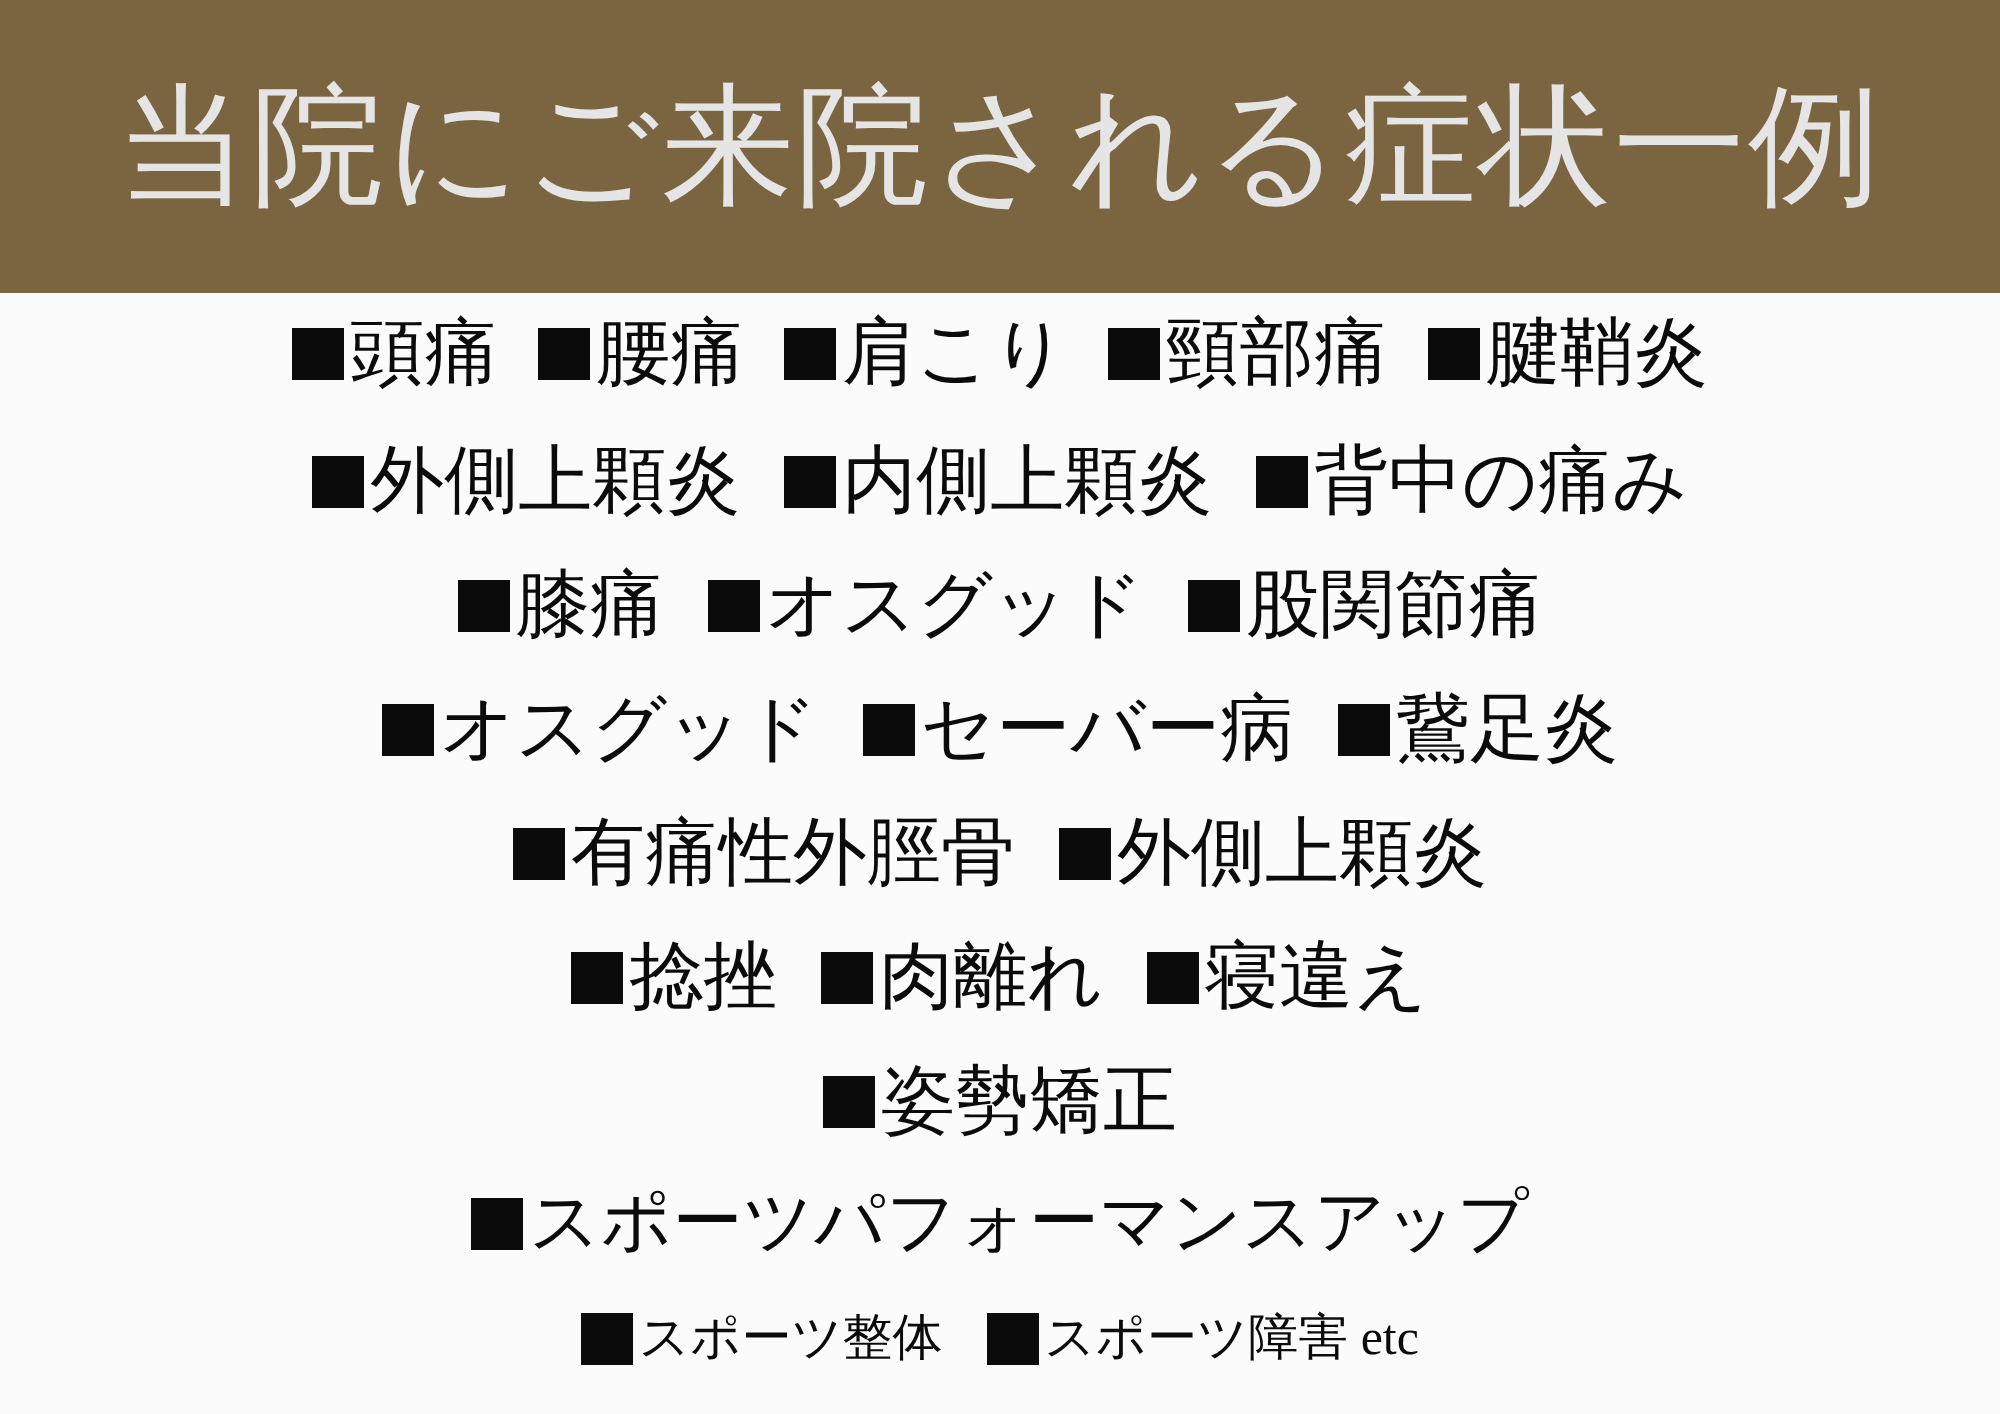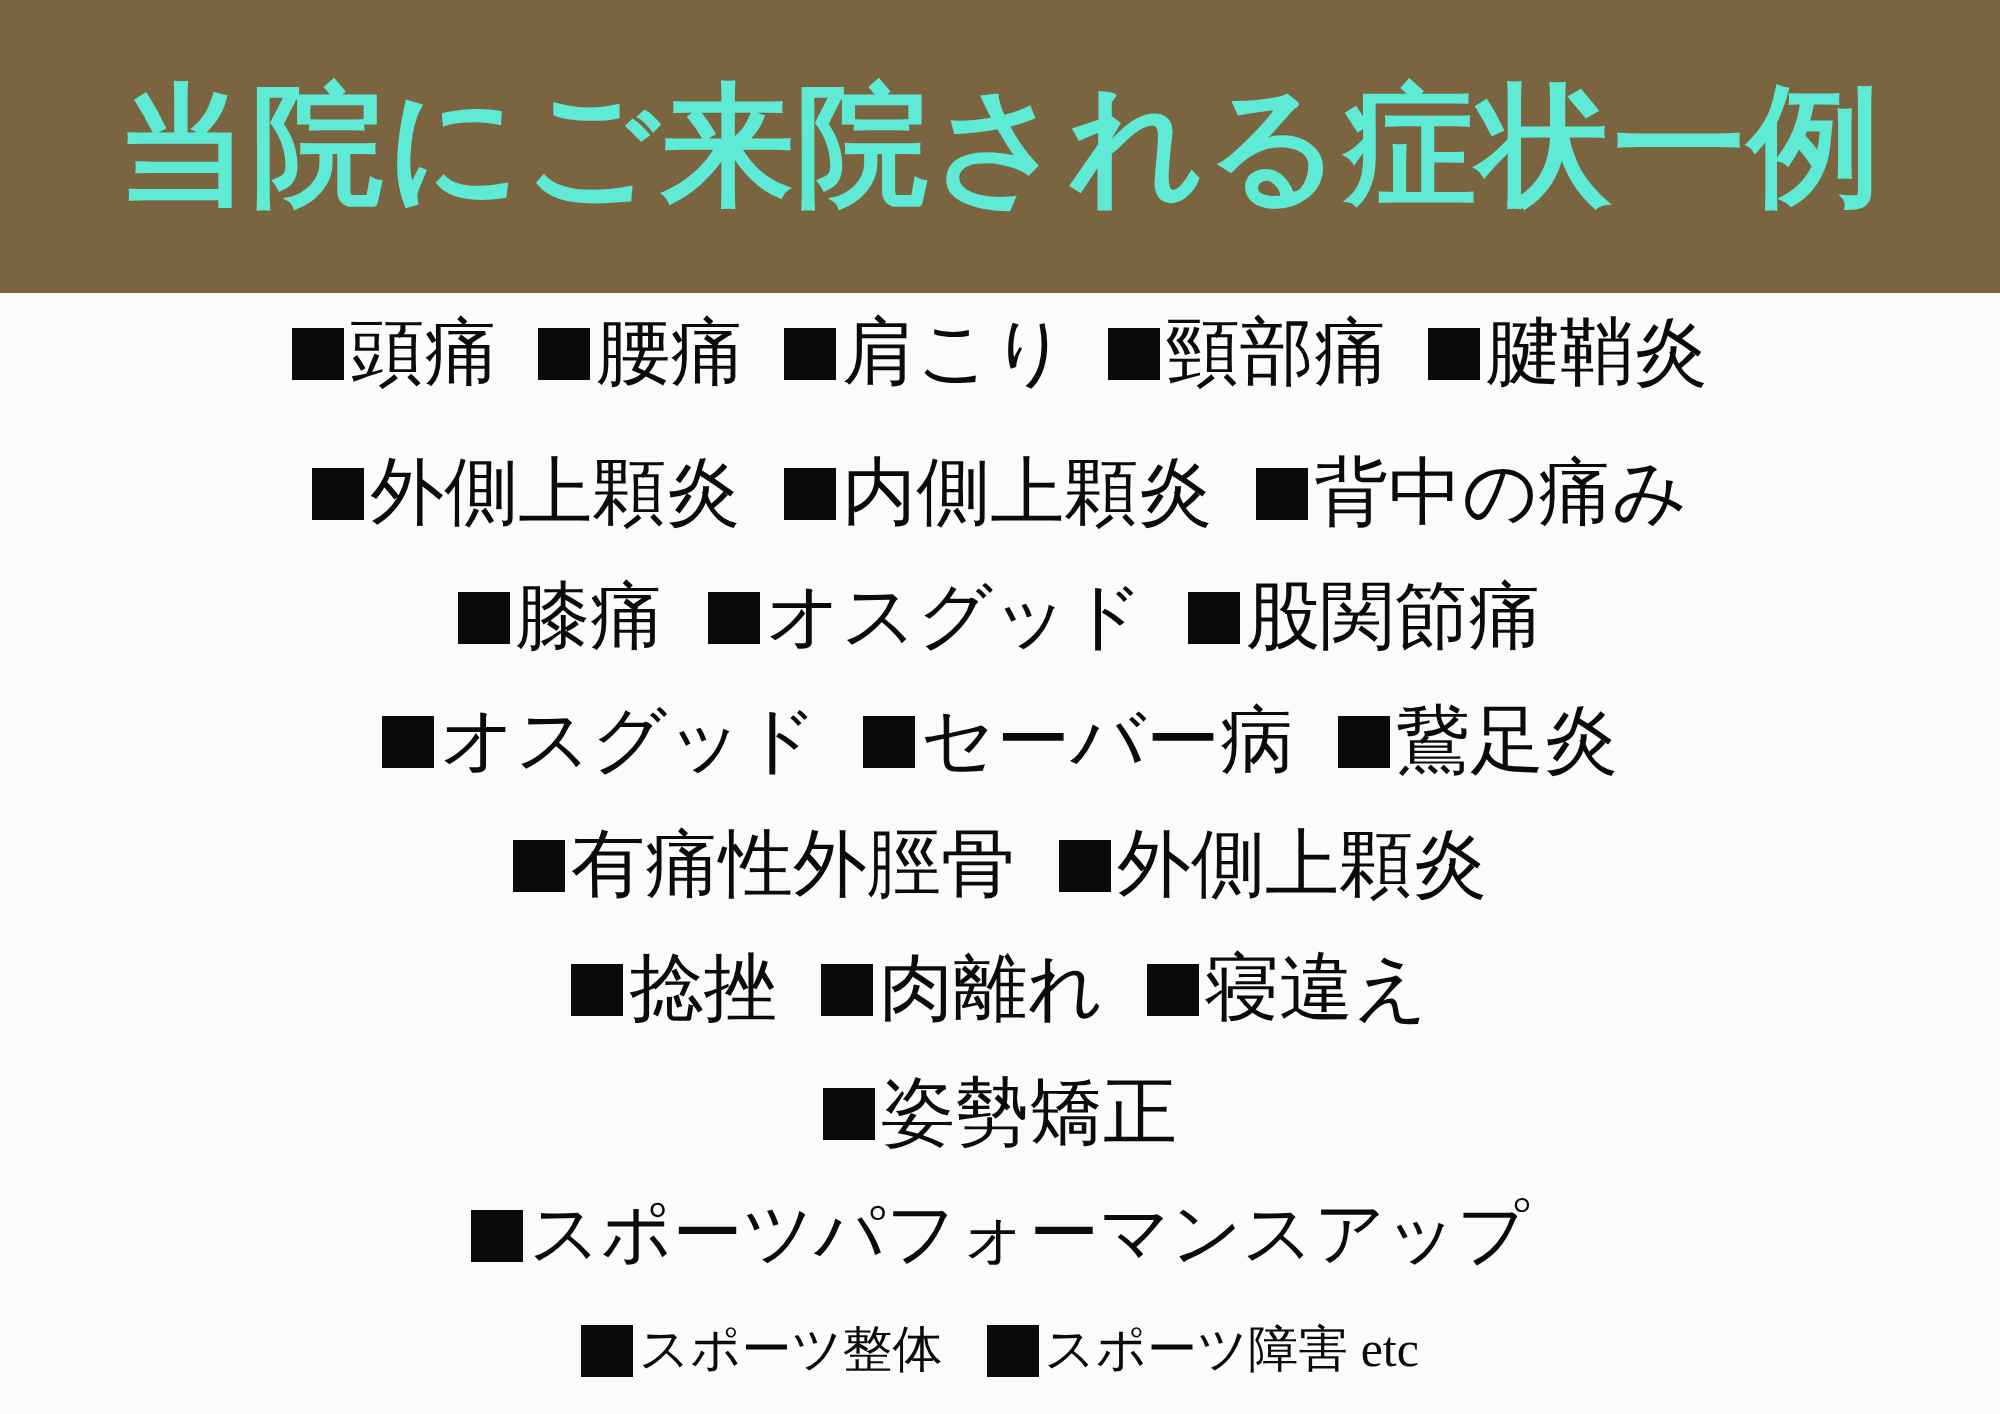--- a/index.html
+++ b/index.html
@@ -24,24 +24,24 @@
   .header-band {
     width: 100%;
     height: 308px;
     background: #7b6541;
     display: flex;
     align-items: center;
     justify-content: center;
     box-sizing: border-box;
   }
   .header-title {
-    color: #5eead4;
+    color: #e5e5e5;
     font-size: 132px;
     line-height: 1;
-    font-weight: 700;
+    font-weight: 400;
     letter-spacing: 0.02em;
     white-space: nowrap;
     font-family: "Liberation Serif", "DejaVu Serif", serif;
   }
   .symptom-list {
     flex: 1;
     padding: 22px 0 0 0;
     display: flex;
     flex-direction: column;
     justify-content: flex-start;
@@ -56,21 +56,21 @@
     color: #0b0b0b;
     font-size: 74px;
     line-height: 1.0;
     height: 107px;
     font-family: "Liberation Serif", "DejaVu Serif", serif;
     white-space: nowrap;
   }
   .symptom-item {
     display: inline-flex;
     align-items: center;
-    margin: 16px 22px;
+    margin: 4px 22px;
   }
   .bullet-square {
     display: inline-block;
     width: 52px;
     height: 52px;
     background: #0b0b0b;
     margin-right: 6px;
     flex: 0 0 auto;
     position: relative;
     top: 2px;

